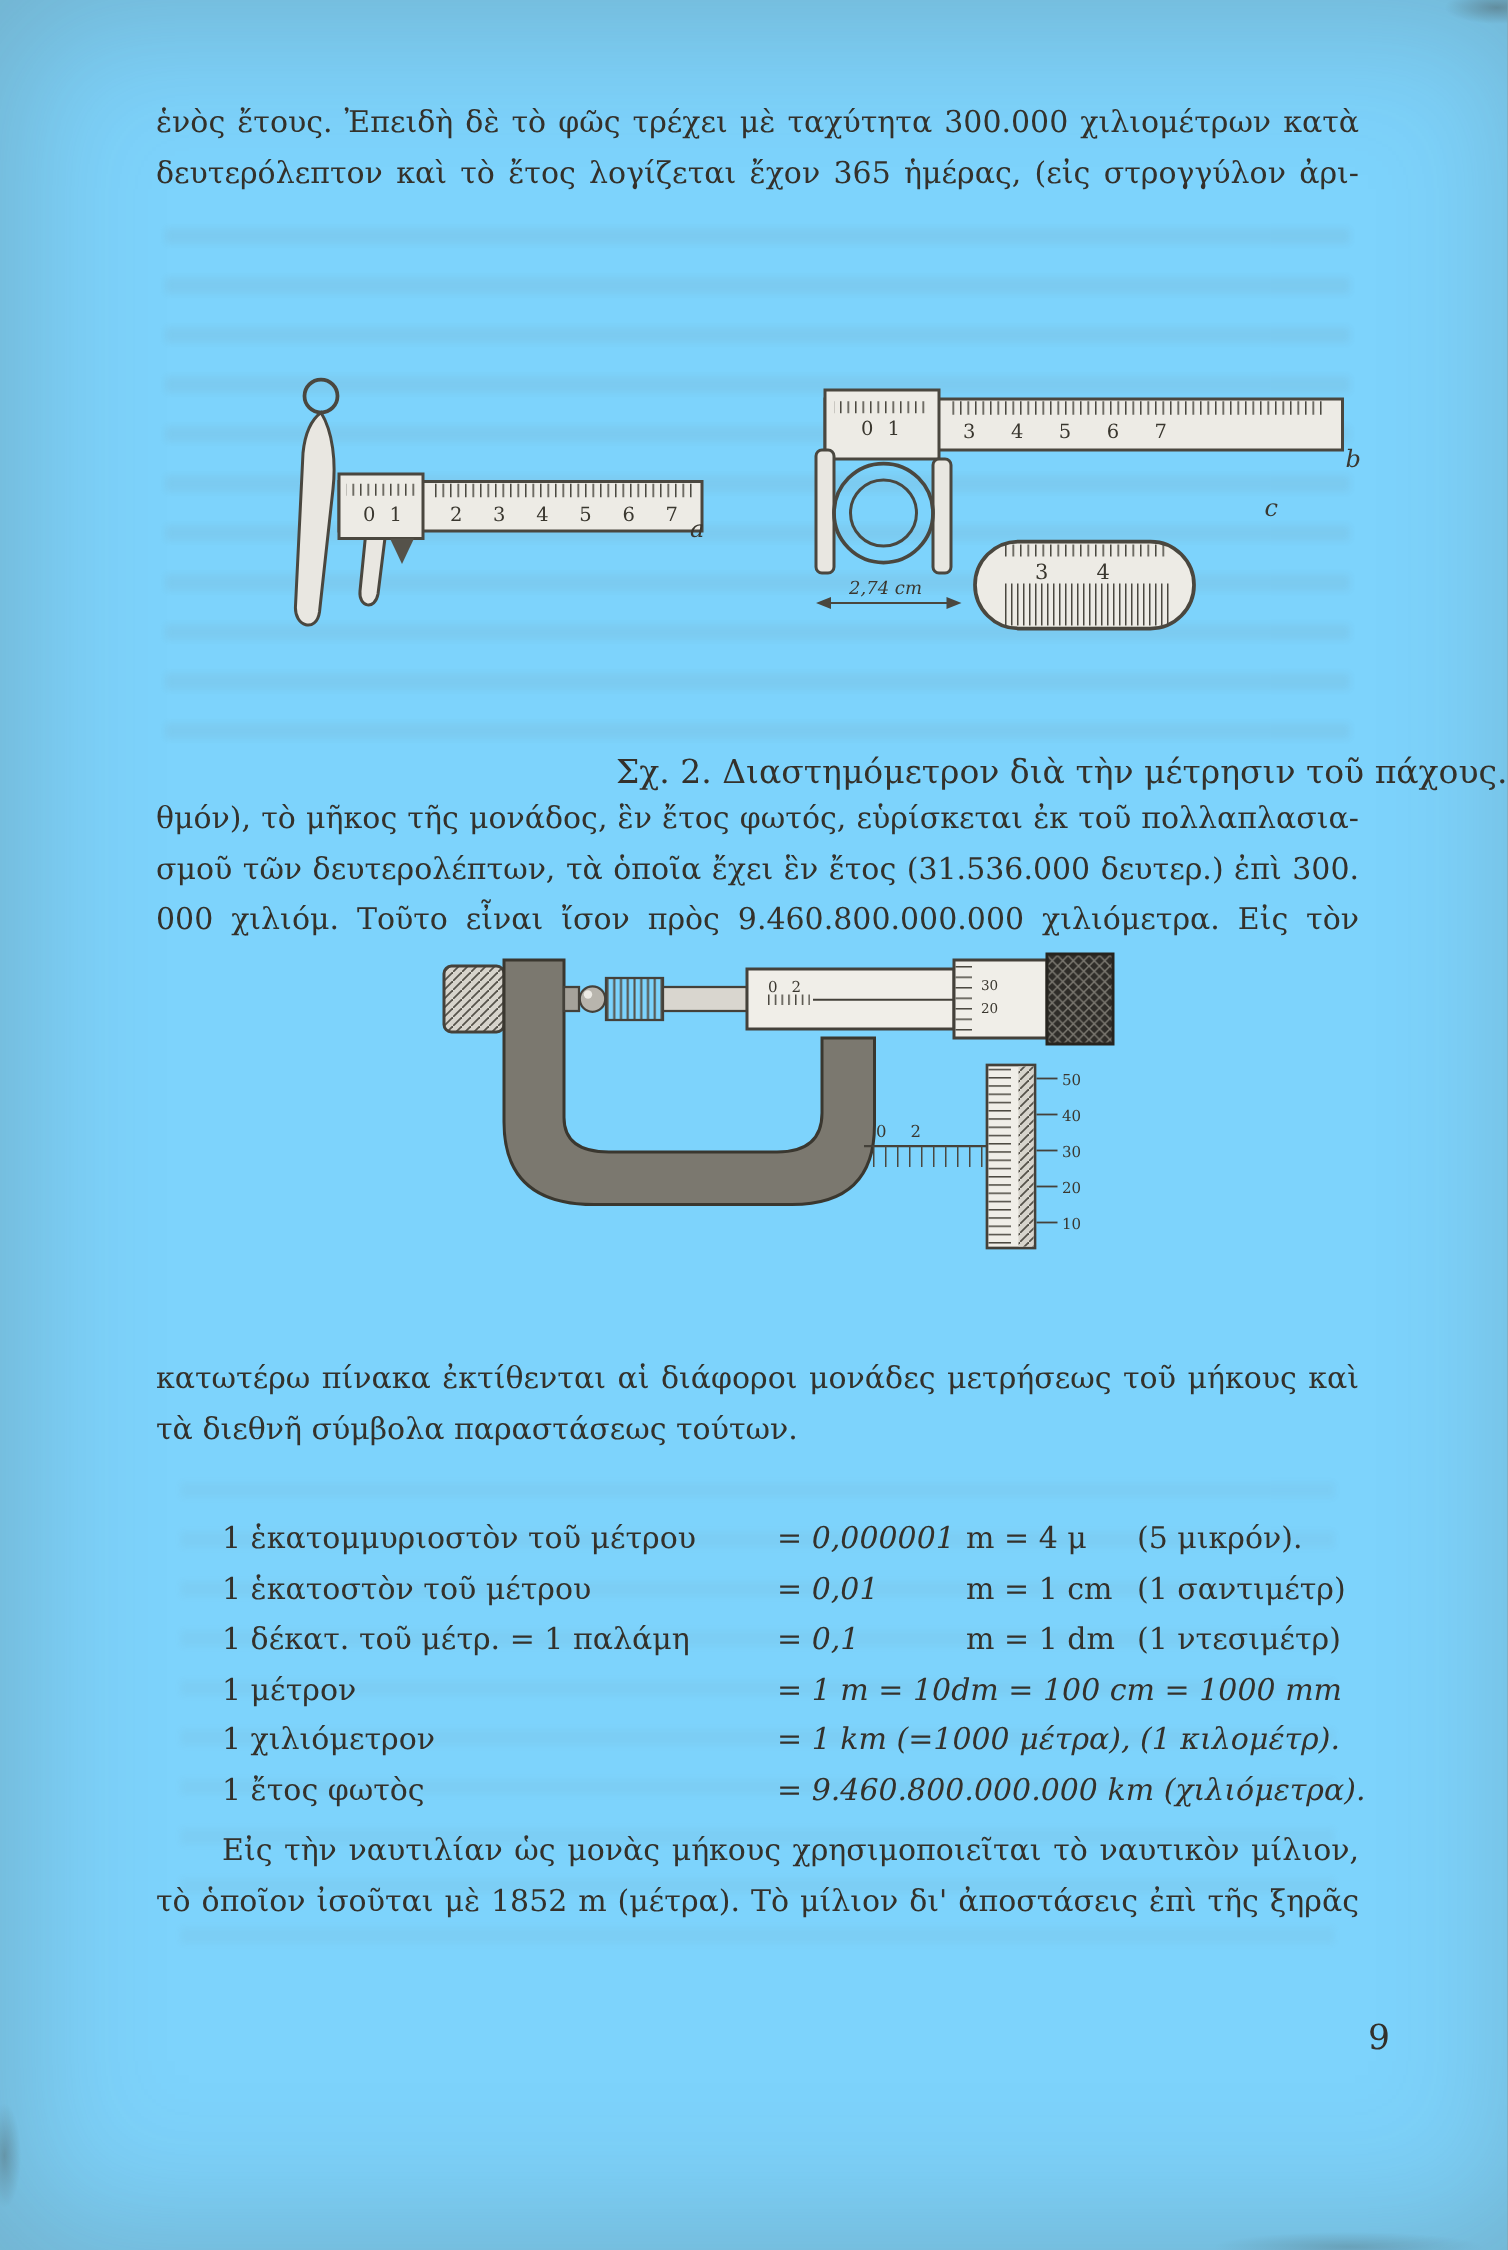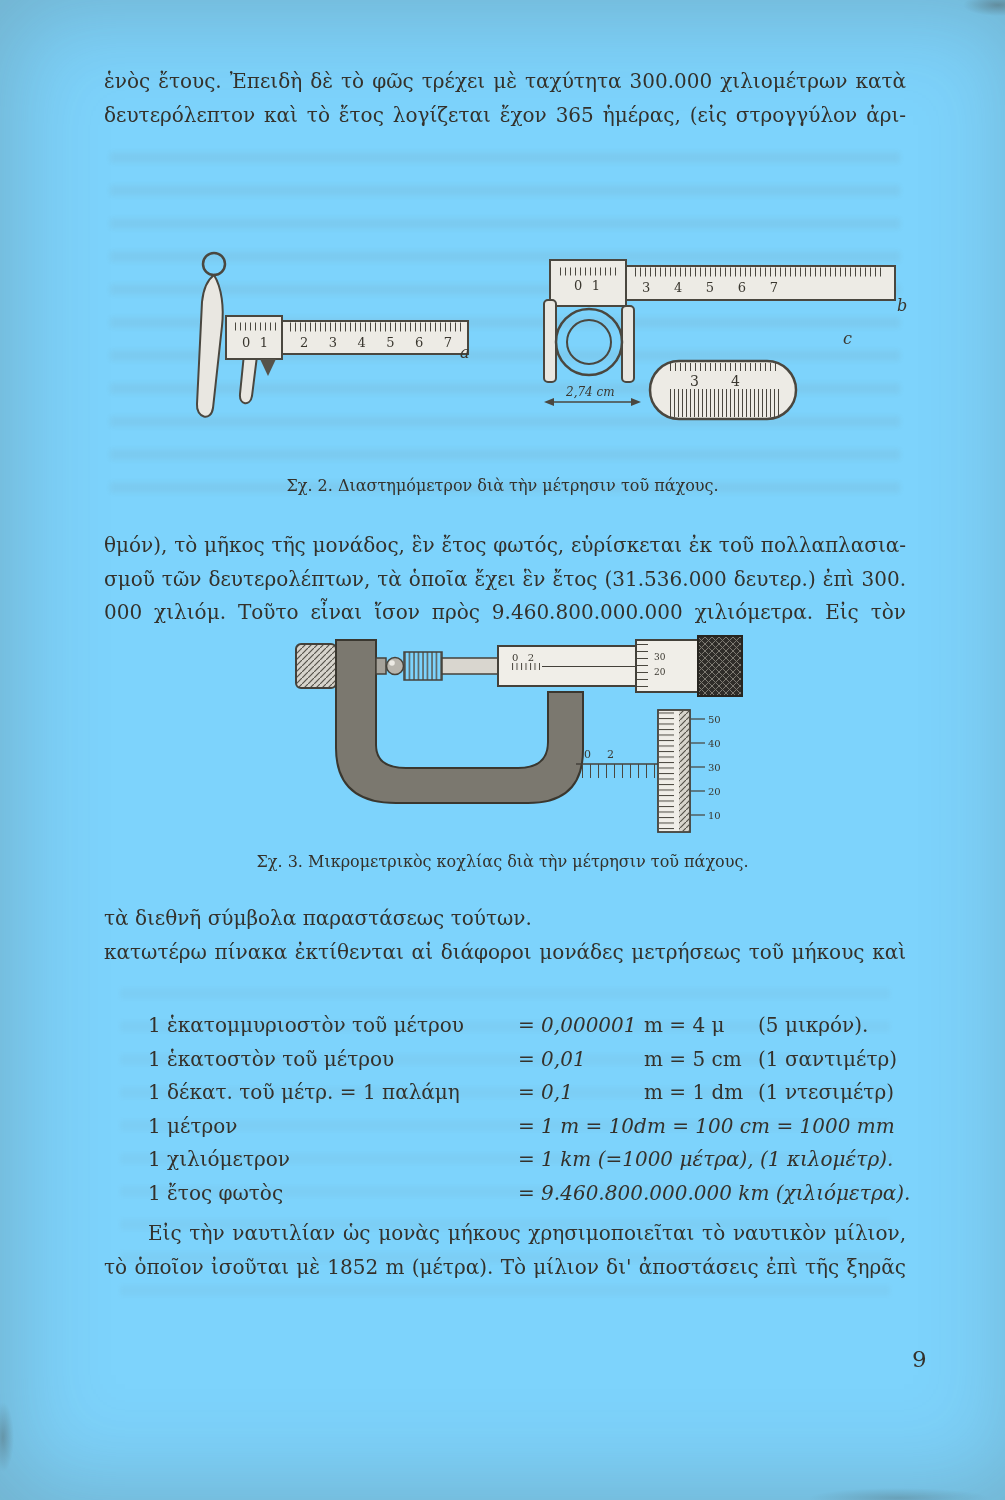--- a/index.html
+++ b/index.html
@@ -19,22 +19,22 @@
   .sm1{right:-6px;top:238px;width:20px;height:104px;background:radial-gradient(closest-side,rgba(62,57,48,.5),rgba(62,57,48,0));}
   .sm2{right:-4px;top:-6px;width:70px;height:22px;background:radial-gradient(closest-side,rgba(62,57,48,.35),transparent);}
   .sm3{left:-8px;top:1402px;width:22px;height:70px;background:radial-gradient(closest-side,rgba(62,57,48,.3),transparent);}
   .sm4{right:40px;bottom:-8px;width:180px;height:20px;background:radial-gradient(closest-side,rgba(62,57,48,.22),transparent);}
 
   .para{position:absolute;left:104px;width:802px;z-index:10;}
   .tl{font-size:20px;line-height:33.5px;text-align:justify;text-align-last:justify;text-justify:inter-word;}
   .tl.end{text-align-last:left;}
   .tl.indent{padding-left:44px;}
 
-  .caption{position:absolute;left:0;width:1005px;text-align:center;
-    font-size:16px;line-height:24px;z-index:10;}
+  .caption{position:absolute;left:0;width:1005px;text-align:right;
+    font-size:22px;line-height:24px;z-index:10;margin-top:30px;}
 
   .units{position:absolute;left:148px;width:780px;z-index:10;}
   .urow{height:33.5px;line-height:33.5px;white-space:nowrap;font-size:20px;}
   .ulabel{display:inline-block;width:370px;}
   .uv1{display:inline-block;min-width:126px;font-style:italic;}
   .uv2{display:inline-block;min-width:114px;}
 
   .pageno{position:absolute;left:912px;top:1346px;font-size:23px;z-index:10;}
 
   .fig{position:absolute;z-index:5;}
@@ -172,33 +172,32 @@
       <text x="430" y="117" font-size="10">40</text>
       <line x1="413" y1="137" x2="427" y2="137" stroke="#44413a" stroke-width="1.2"></line>
       <text x="430" y="141" font-size="10">30</text>
       <line x1="413" y1="161" x2="427" y2="161" stroke="#44413a" stroke-width="1.2"></line>
       <text x="430" y="165" font-size="10">20</text>
       <line x1="413" y1="185" x2="427" y2="185" stroke="#44413a" stroke-width="1.2"></line>
       <text x="430" y="189" font-size="10">10</text>
     </g>
   </svg>
 
-  <div class="caption" style="top:850px">Σχ. 3. Μικρομετρικὸς κοχλίας διὰ τὴν μέτρησιν τοῦ πάχους.</div>
 
   <div class="para" style="top:902px">
+    <div class="tl">κατωτέρω πίνακα ἐκτίθενται αἱ διάφοροι μονάδες μετρήσεως τοῦ μήκους καὶ</div>
     <div class="tl end">τὰ διεθνῆ σύμβολα παραστάσεως τούτων.</div>
-    <div class="tl">κατωτέρω πίνακα ἐκτίθενται αἱ διάφοροι μονάδες μετρήσεως τοῦ μήκους καὶ</div>
   </div>
 
   <div class="units" style="top:1009px">
     <div class="urow">
       <span class="ulabel">1 ἑκατομμυριοστὸν τοῦ μέτρου</span><span class="uv1">= 0,000001</span><span class="uv2">m = 4 μ</span><span class="uv3">(5 μικρόν).</span>
     </div>
     <div class="urow">
-      <span class="ulabel">1 ἑκατοστὸν τοῦ μέτρου</span><span class="uv1">= 0,01</span><span class="uv2">m = 5 cm</span><span class="uv3">(1 σαντιμέτρ)</span>
+      <span class="ulabel">1 ἑκατοστὸν τοῦ μέτρου</span><span class="uv1">= 0,01</span><span class="uv2">m = 1 cm</span><span class="uv3">(1 σαντιμέτρ)</span>
     </div>
     <div class="urow">
       <span class="ulabel">1 δέκατ. τοῦ μέτρ. = 1 παλάμη</span><span class="uv1">= 0,1</span><span class="uv2">m = 1 dm</span><span class="uv3">(1 ντεσιμέτρ)</span>
     </div>
     <div class="urow">
       <span class="ulabel">1 μέτρον</span><span class="uv1">= 1 m = 10dm = 100 cm = 1000 mm</span><span class="uv2"></span><span class="uv3"></span>
     </div>
     <div class="urow">
       <span class="ulabel">1 χιλιόμετρον</span><span class="uv1">= 1 km (=1000 μέτρα), (1 κιλομέτρ).</span><span class="uv2"></span><span class="uv3"></span>
     </div>

